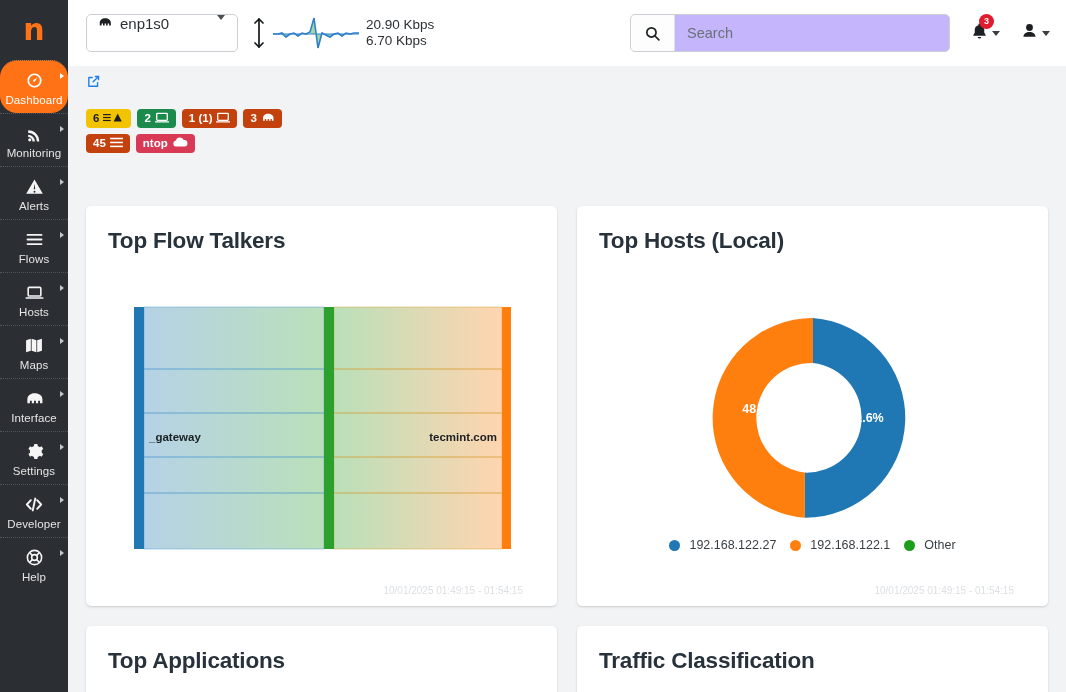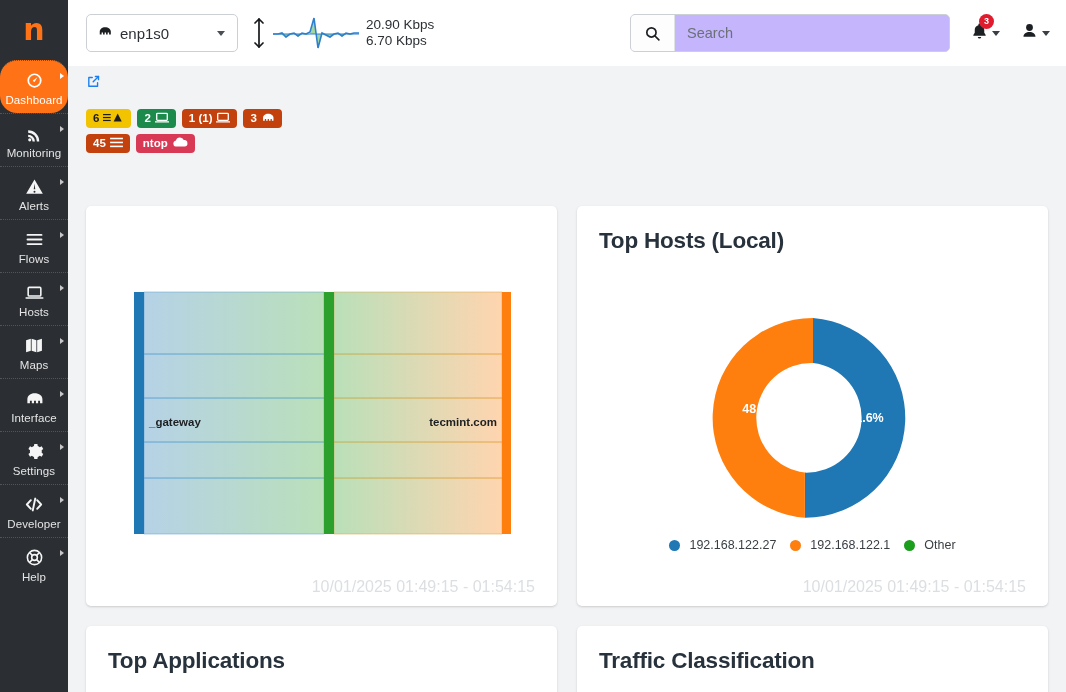--- a/index.html
+++ b/index.html
@@ -55,21 +55,21 @@
   .main { flex: 1; height: 692px; background: #f2f3f5; overflow: hidden; position: relative; }
 
   .topbar {
     height: 66px; background: #fff;
     display: flex; align-items: center;
     padding: 0 16px 0 18px; gap: 0;
   }
   .iface-select {
     width: 152px; height: 38px;
     border: 1px solid #ccd0d4; border-radius: 5px;
-    background: #fff; display: flex; align-items: center;
+    background: #fff; display: flex; align-items: flex-start;
     padding: 0 10px; gap: 7px; cursor: pointer;
     position: relative;
   }
   .iface-name { font-size: 15px; color: #2c3034; }
   .iface-caret {
     position: absolute; right: 12px;
     width: 0; height: 0;
     border-left: 4.5px solid transparent;
     border-right: 4.5px solid transparent;
     border-top: 5px solid #4a4f54;
@@ -153,22 +153,22 @@
     padding: 22px 22px 8px 22px;
     position: relative; overflow: hidden;
   }
   .card.tall { height: 400px; display: flex; flex-direction: column; }
   .card.short { height: 86px; }
   .card-title {
     font-size: 22.5px; font-weight: bold; color: #28323c;
     letter-spacing: -.2px; margin-bottom: 4px;
   }
   .card-ts {
-    position: absolute; right: 22px; bottom: 10px;
-    font-size: 16px; color: #dcdfe2; margin-top: 32px;
+    position: absolute; right: 34px; bottom: 10px;
+    font-size: 10px; color: #dcdfe2; margin-top: 32px;
   }
   .card-body { flex: 1; display: flex; align-items: center; justify-content: center; }
 
   
   .sankey-wrap { width: 100%; display: flex; justify-content: center; }
 
   
   .donut-wrap { display: flex; flex-direction: column; align-items: center; width: 100%; }
   .legend {
     display: flex; gap: 14px; align-items: center;
@@ -430,20 +430,21 @@
           <svg width="16" height="11" viewBox="0 0 22 14" fill="#fff">
               <path d="M17.3 12.6H5.2A4.2 4.2 0 015.4 4.3a5.7 5.7 0 0110.8-.6 3.9 3.9 0 011.1 8.9z"></path>
             </svg>
         </span>
       </span>
     </div>
 
     <div class="grid">
 
       <div class="card tall">
+        <div class="card-title">Top Flow Talkers</div>
         <div class="card-body">
           <div class="sankey-wrap">
             <svg width="380" height="250" viewBox="0 0 380 250">
               <defs>
                 <linearGradient id="gL" x1="0" y1="0" x2="1" y2="0">
                   <stop offset="0%" stop-color="#1f77b4" stop-opacity="0.33"></stop>
                   <stop offset="100%" stop-color="#2ca02c" stop-opacity="0.33"></stop>
                 </linearGradient>
                 <linearGradient id="gR" x1="0" y1="0" x2="1" y2="0">
                   <stop offset="0%" stop-color="#2ca02c" stop-opacity="0.33"></stop>

